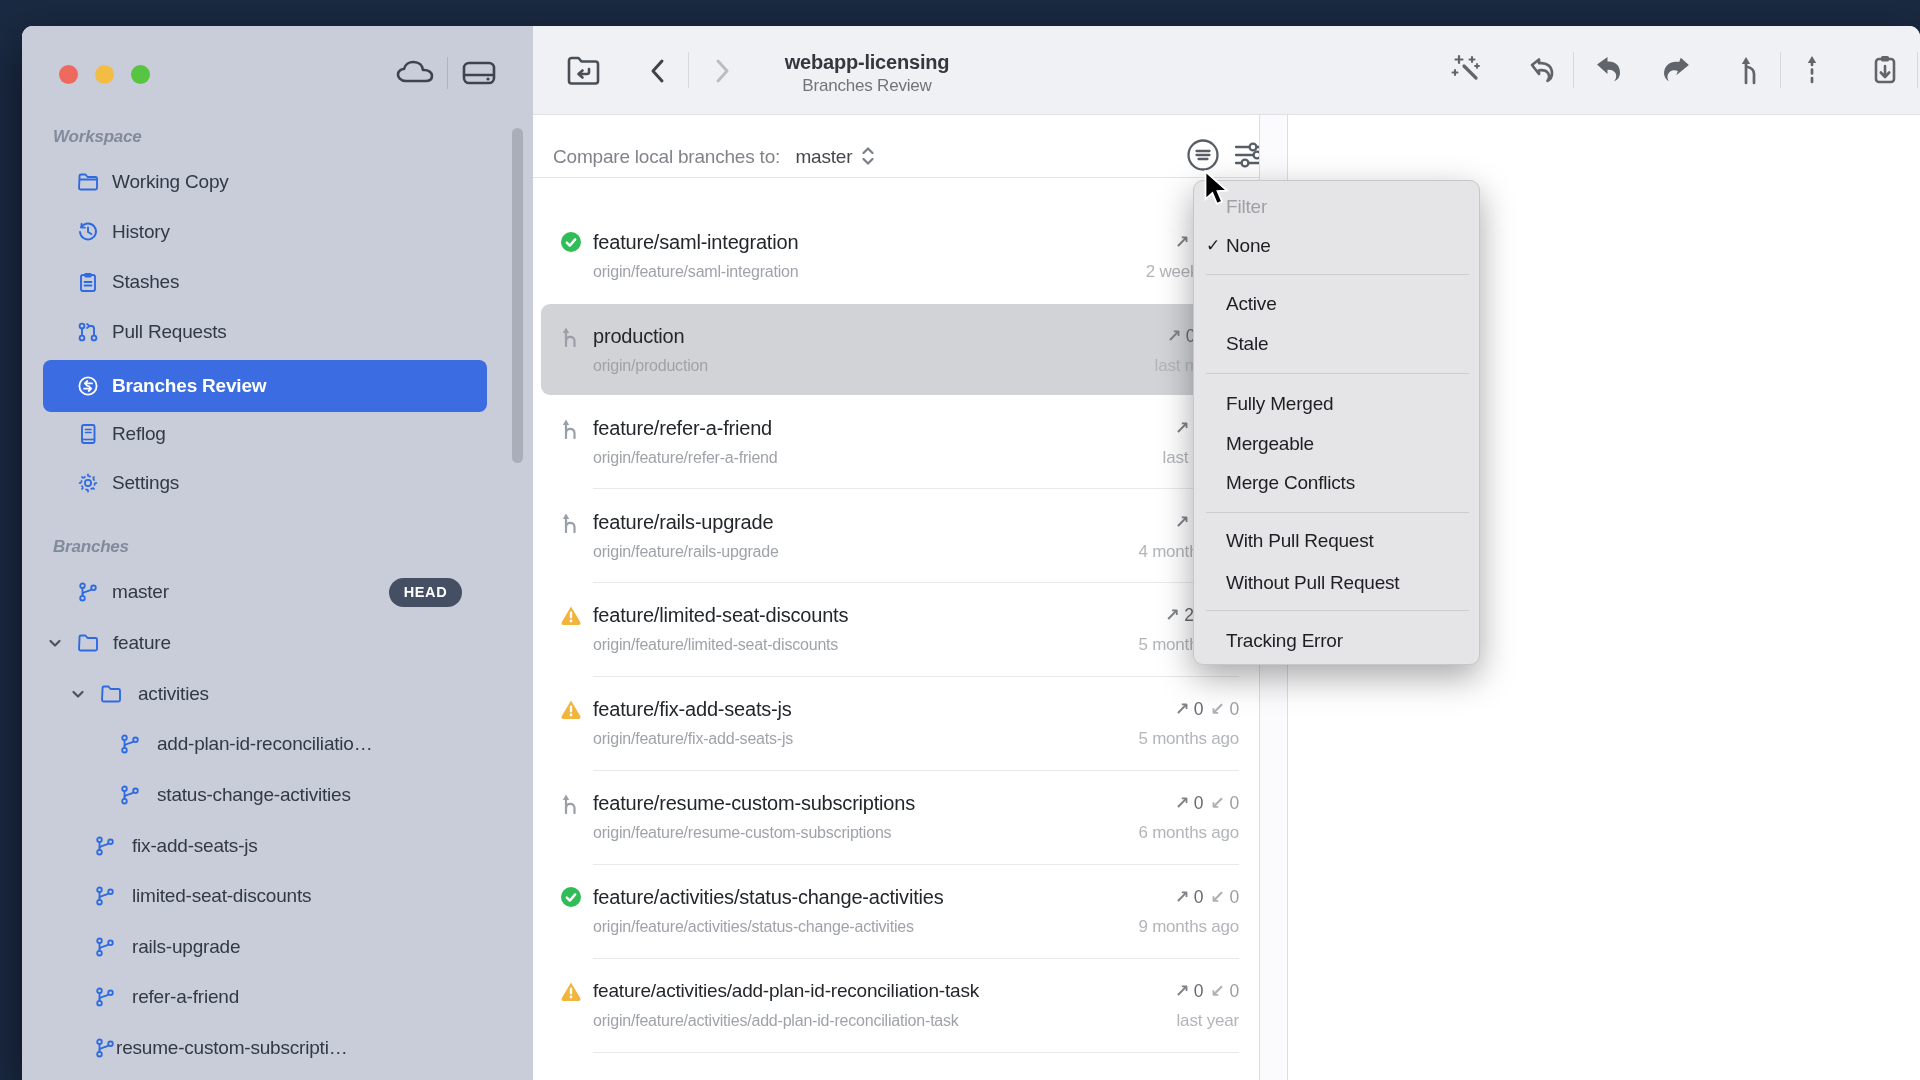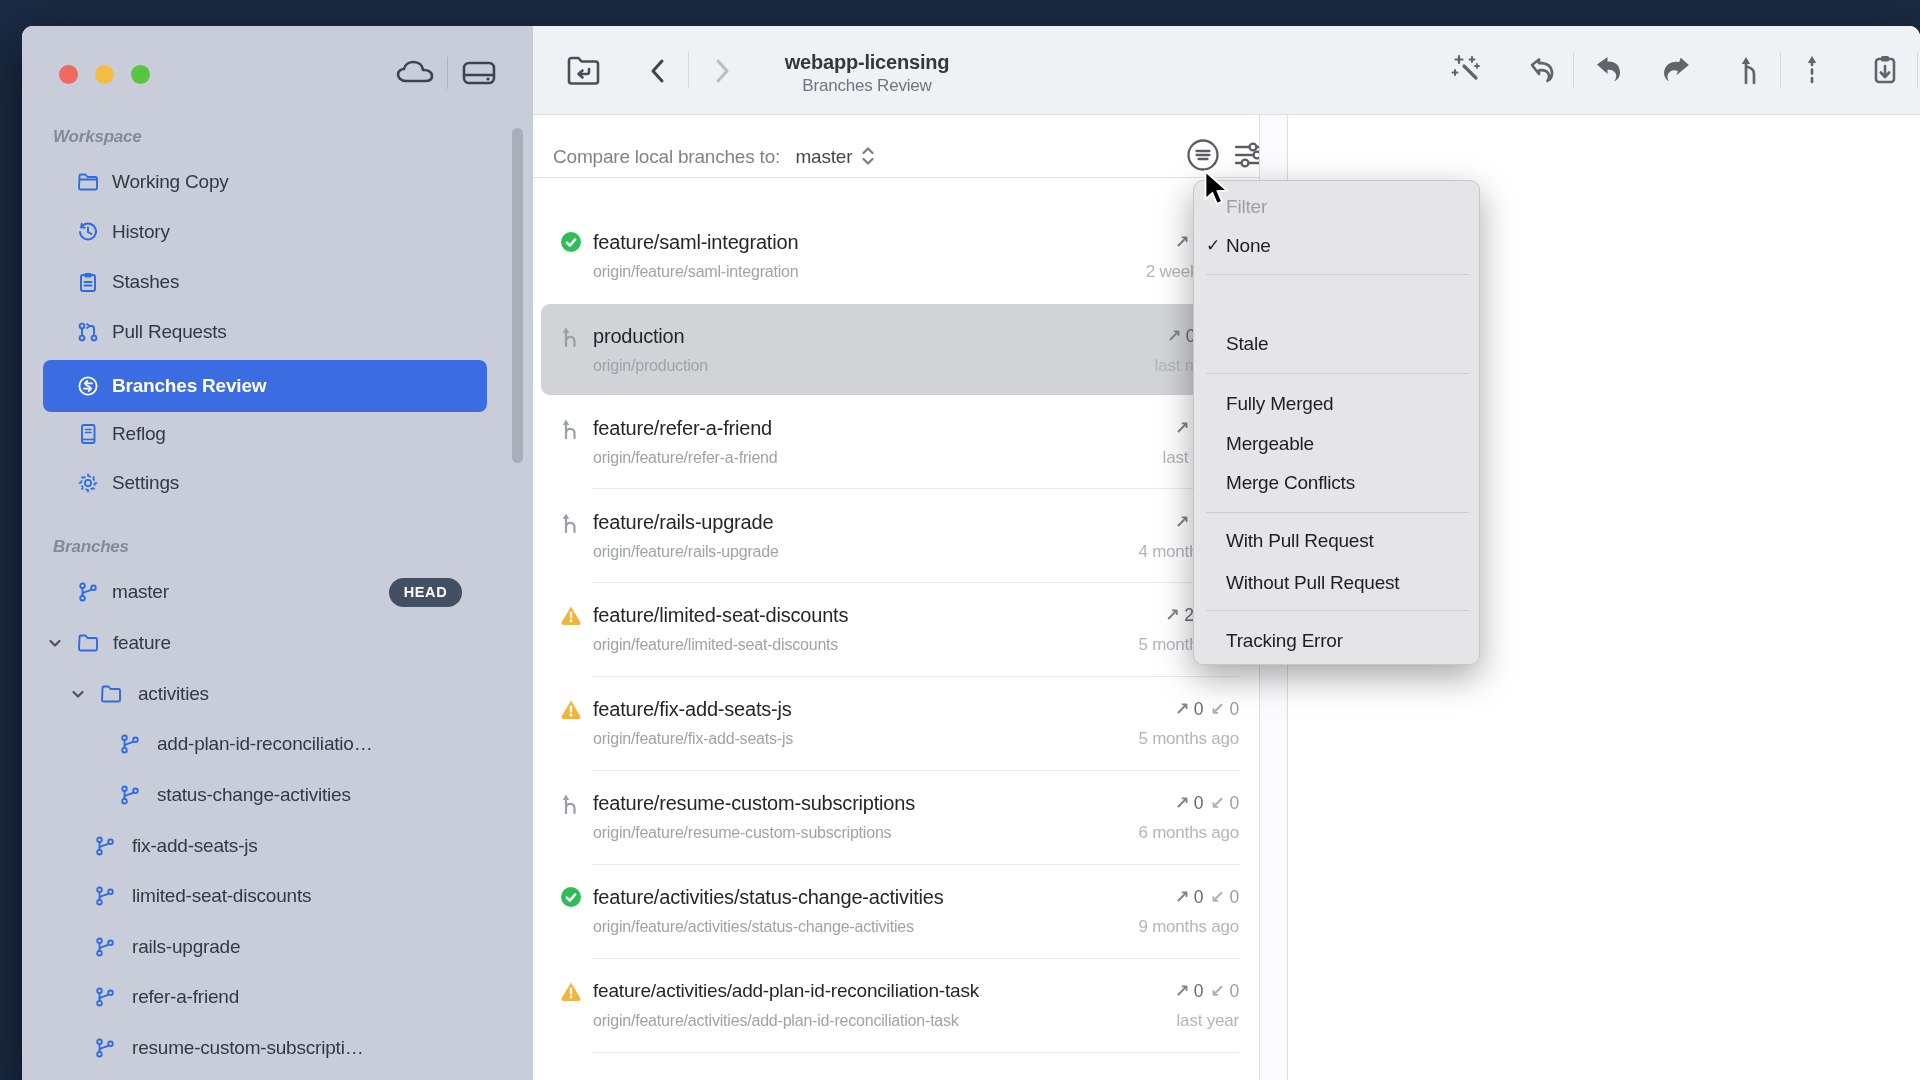--- a/index.html
+++ b/index.html
@@ -306,21 +306,21 @@
     <div class="sb-item" style="top:1002px;">
       <span class="icn" style="left:72px;">
         <svg width="22" height="22" viewBox="0 0 22 22" fill="none" stroke="currentColor" stroke-width="1.8" stroke-linecap="round">
           <circle cx="5.5" cy="4.8" r="2.3"></circle>
               <circle cx="5.5" cy="17.2" r="2.3"></circle>
               <circle cx="16.5" cy="6.8" r="2.3"></circle>
           <path d="M5.5 7.1 V14.9"></path>
               <path d="M5.5 13 C5.5 10 12 10.8 14.6 8.4"></path>
         </svg>
       </span>
-      <span class="lbl" style="left:110px;">resume-custom-subscripti…</span>
+      <span class="lbl" style="left:94px;">resume-custom-subscripti…</span>
     </div>
   </div>
 
   <div class="main">
     <div class="toolbar">
       <span class="tb-icon" style="left:29px; top:27px; color:#4a4f57;">
         <svg width="44" height="36" viewBox="0 0 44 36" fill="none" stroke="currentColor" stroke-width="2.6" stroke-linejoin="round" stroke-linecap="round">
           <path d="M7 10 v-2.5 a2.5 2.5 0 0 1 2.5 -2.5 h7 l3 3.5 h14 a2.5 2.5 0 0 1 2.5 2.5 v17 a2.5 2.5 0 0 1 -2.5 2.5 h-24 a2.5 2.5 0 0 1 -2.5 -2.5 Z"></path>
           <path d="M27 16 v3 a2 2 0 0 1 -2 2 h-8"></path>
           <path d="M20.5 17.5 L16.5 21 L20.5 24.5"></path>
@@ -557,20 +557,21 @@
     </div>
   </div>
 
   <div class="menu">
     <div class="mi hdr" style="top:6px;">Filter</div>
     <div class="mi" style="top:45px;">
       <span class="chk">✓</span>
       <span>None</span>
     </div>
     <div class="m-div" style="top:93px;"></div>
+    <div class="mi" style="top:103px;"><span>Active</span></div>
     <div class="mi" style="top:143px;"><span>Stale</span></div>
     <div class="m-div" style="top:192px;"></div>
     <div class="mi" style="top:203px;"><span>Fully Merged</span></div>
     <div class="mi" style="top:243px;"><span>Mergeable</span></div>
     <div class="mi" style="top:282px;"><span>Merge Conflicts</span></div>
     <div class="m-div" style="top:331px;"></div>
     <div class="mi" style="top:340px;"><span>With Pull Request</span></div>
     <div class="mi" style="top:382px;"><span>Without Pull Request</span></div>
     <div class="m-div" style="top:429px;"></div>
     <div class="mi" style="top:440px;"><span>Tracking Error</span></div>

